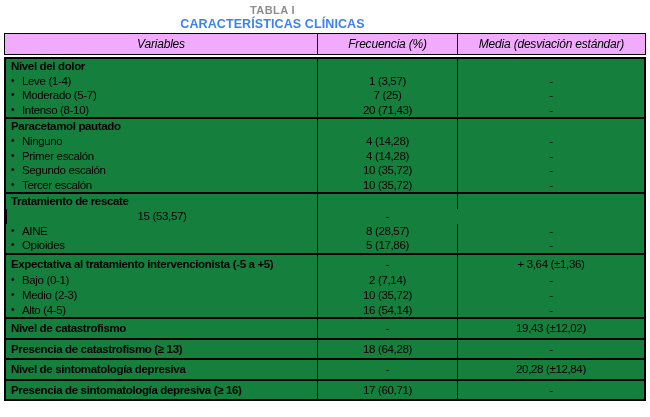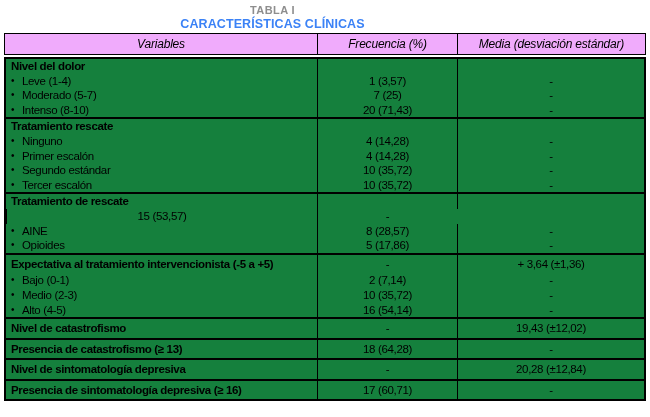--- a/index.html
+++ b/index.html
@@ -80,36 +80,36 @@
           <div class="c c1"><span class="bullet">•</span><span>Moderado (5-7)</span></div>
           <div class="c c2">7 (25)</div>
           <div class="c c3">-</div>
         </div>
         <div class="trow">
           <div class="c c1"><span class="bullet">•</span><span>Intenso (8-10)</span></div>
           <div class="c c2">20 (71,43)</div>
           <div class="c c3">-</div>
         </div>
         <div class="trow sec-start">
-          <div class="c c1 bold"><span>Tratamiento rescate</span></div>
+          <div class="c c1 bold"><span>Paracetamol pautado</span></div>
           <div class="c c2"></div>
           <div class="c c3"></div>
         </div>
         <div class="trow">
           <div class="c c1"><span class="bullet">•</span><span>Ninguno</span></div>
           <div class="c c2">4 (14,28)</div>
           <div class="c c3">-</div>
         </div>
         <div class="trow">
           <div class="c c1"><span class="bullet">•</span><span>Primer escalón</span></div>
           <div class="c c2">4 (14,28)</div>
           <div class="c c3">-</div>
         </div>
         <div class="trow">
-          <div class="c c1"><span class="bullet">•</span><span>Segundo estándar</span></div>
+          <div class="c c1"><span class="bullet">•</span><span>Segundo escalón</span></div>
           <div class="c c2">10 (35,72)</div>
           <div class="c c3">-</div>
         </div>
         <div class="trow">
           <div class="c c1"><span class="bullet">•</span><span>Tercer escalón</span></div>
           <div class="c c2">10 (35,72)</div>
           <div class="c c3">-</div>
         </div>
         <div class="trow sec-start">
           <div class="c c1 bold"><span>Tratamiento de rescate</span></div>

